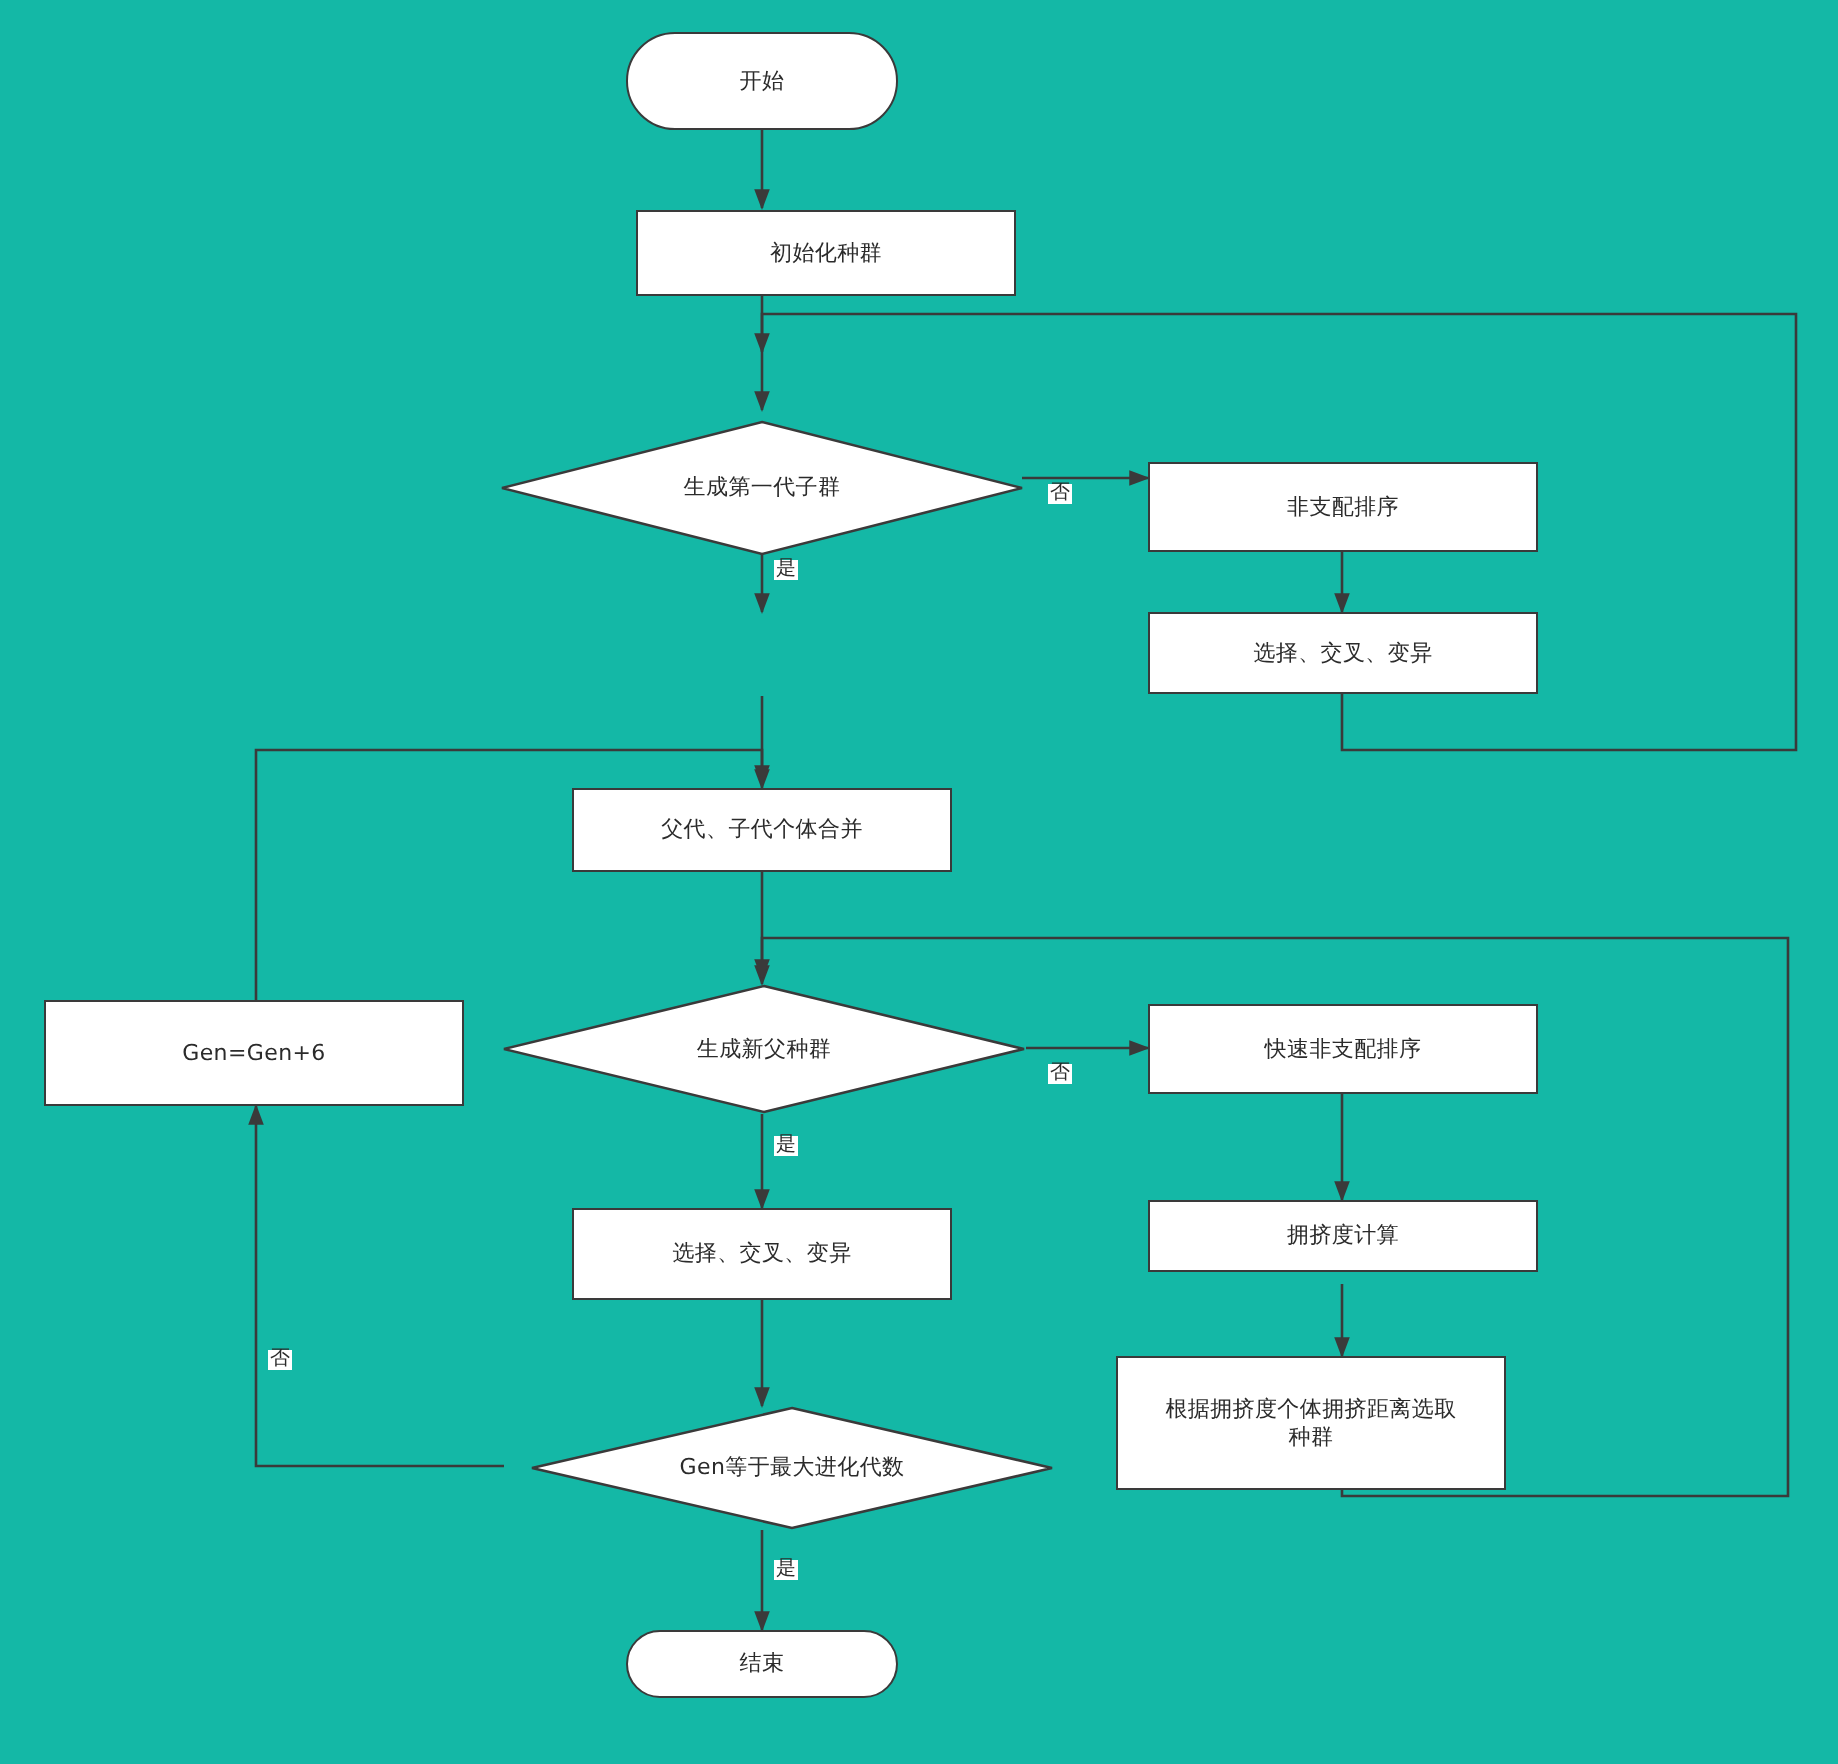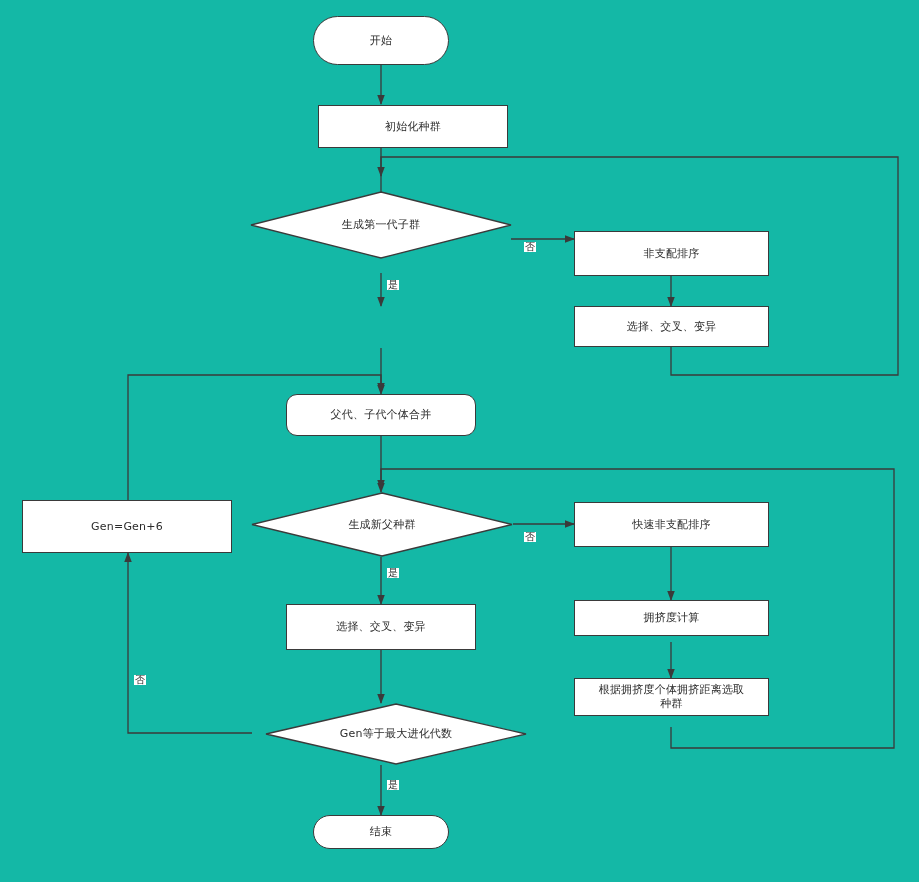--- a/index.html
+++ b/index.html
@@ -126,56 +126,56 @@
   </svg>
 
   <div class="node terminator" style="left:313px; top:16px; width:136px; height:49px;">
     <span class="node-text">开始</span>
   </div>
 
   <div class="node process" style="left:286px; top:105px; width:190px; height:43px;margin-left:32px;">
     <span class="node-text">初始化种群</span>
   </div>
 
-  <div class="node decision" style="left:250px; top:191px; width:262px; height:68px;">
+  <div class="node decision" style="left:250px; top:210px; width:262px; height:68px;">
     <svg class="diamond-shape" viewBox="0 0 262 68" preserveAspectRatio="none">
       <polygon points="131,1 261,34 131,67 1,34" fill="#ffffff" stroke="#3a3a3a" stroke-width="1.3"></polygon>
     </svg>
     <span class="decision-label node-text">生成第一代子群</span>
   </div>
 
   <div class="node process" style="left:574px; top:216px; width:195px; height:45px;margin-top:15px;">
     <span class="node-text">非支配排序</span>
   </div>
 
   <div class="node process" style="left:574px; top:306px; width:195px; height:41px;">
     <span class="node-text">选择、交叉、变异</span>
   </div>
 
 
-  <div class="node process" style="left:286px; top:394px; width:190px; height:42px;border-radius:11px;">
+  <div class="node process" style="left:286px; top:394px; width:190px; height:42px;">
     <span class="node-text">父代、子代个体合并</span>
   </div>
 
   <div class="node decision" style="left:251px; top:492px; width:262px; height:65px;">
     <svg class="diamond-shape" viewBox="0 0 262 65" preserveAspectRatio="none">
       <polygon points="131,1 261,32.5 131,64 1,32.5" fill="#ffffff" stroke="#3a3a3a" stroke-width="1.3"></polygon>
     </svg>
     <span class="decision-label node-text">生成新父种群</span>
   </div>
 
   <div class="node process" style="left:574px; top:502px; width:195px; height:45px;">
     <span class="node-text">快速非支配排序</span>
   </div>
 
   <div class="node process" style="left:574px; top:600px; width:195px; height:36px;">
     <span class="node-text">拥挤度计算</span>
   </div>
 
-  <div class="node process" style="left:574px; top:678px; width:195px; height:38px;text-align:center;">
+  <div class="node process" style="left:558px; top:678px; width:195px; height:67px;text-align:center;">
     <span class="node-text">根据拥挤度个体拥挤距离选取
 种群</span>
   </div>
 
   <div class="node process" style="left:286px; top:604px; width:190px; height:46px;">
     <span class="node-text">选择、交叉、变异</span>
   </div>
 
   <div class="node decision" style="left:265px; top:703px; width:262px; height:62px;text-align:right;">
     <svg class="diamond-shape" viewBox="0 0 262 62" preserveAspectRatio="none">

